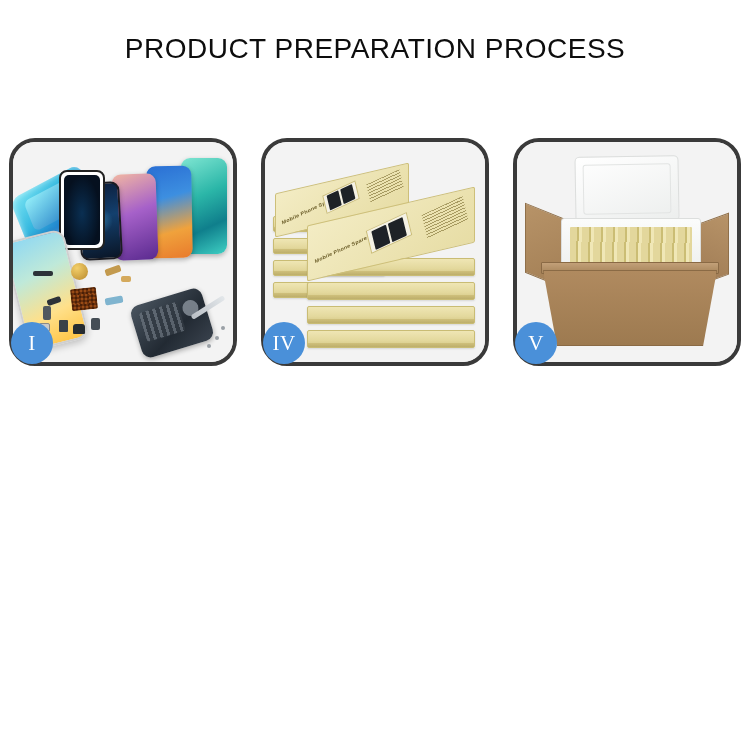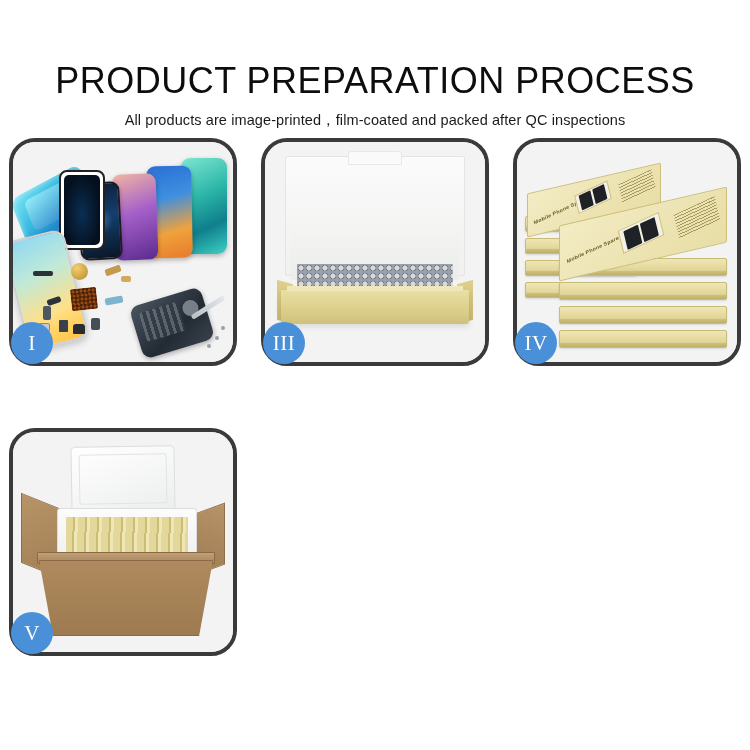--- a/index.html
+++ b/index.html
@@ -13,27 +13,26 @@
     position: relative;
   }
 
   
   #header {
     width: 750px;
     padding-top: 34px;
     text-align: center;
   }
   #page-title {
-    font-size: 36px;
+    font-size: 28px;
     font-weight: 400;
     letter-spacing: 0.5px;
     color: #0d0d0d;
     line-height: 1.05;
     white-space: nowrap;
-    margin-top: 28px;
   }
   #page-subtitle {
     margin-top: 11px;
     font-size: 14.5px;
     font-weight: 400;
     color: #1a1a1a;
     letter-spacing: 0.1px;
     white-space: nowrap;
   }
 
@@ -413,21 +412,20 @@
     border-radius: 1px;
   }
   .tt1 { left: 60px; top: 64px; }
   .tt2 { left: 58px; top: 136px; }
 </style>
 </head>
 <body>
 
 <div id="header">
   <h1 id="page-title">PRODUCT PREPARATION PROCESS</h1>
-  <p id="page-subtitle">All products are image-printed，film-coated and packed after QC inspections</p>
 </div>
 
 <div id="panel-grid">
 
   <div class="panel">
     <div class="panel-inner">
       <div class="scene">
         <div class="adh-film"></div>
         <div class="ph-fan">
           <div class="ph ph-d"></div>
@@ -453,35 +451,20 @@
         <div class="screw s1"></div>
         <div class="screw s2"></div>
         <div class="screw s3"></div>
         <div class="tweezer"></div>
       </div>
     </div>
     <div class="badge">I</div>
   </div>
 
 
-  <div class="panel">
-    <div class="panel-inner">
-      <div class="scene">
-        <div class="tray-wrap">
-          <div class="tray-lid-back"></div>
-          <div class="tray-foam"></div>
-          <div class="tray-bubbles"></div>
-          <div class="tray-side-l"></div>
-          <div class="tray-side-r"></div>
-          <div class="tray-front"></div>
-        </div>
-      </div>
-    </div>
-    <div class="badge">III</div>
-  </div>
 
   <div class="panel">
     <div class="panel-inner">
       <div class="scene">
         <div class="stack">
 
           <div class="kbox" style="left:0; top:56px; width:112px; height:16px;">
               <div class="kedge" style="bottom:0;"></div>
             </div>
           <div class="kbox" style="left:0; top:78px; width:112px; height:16px;">

